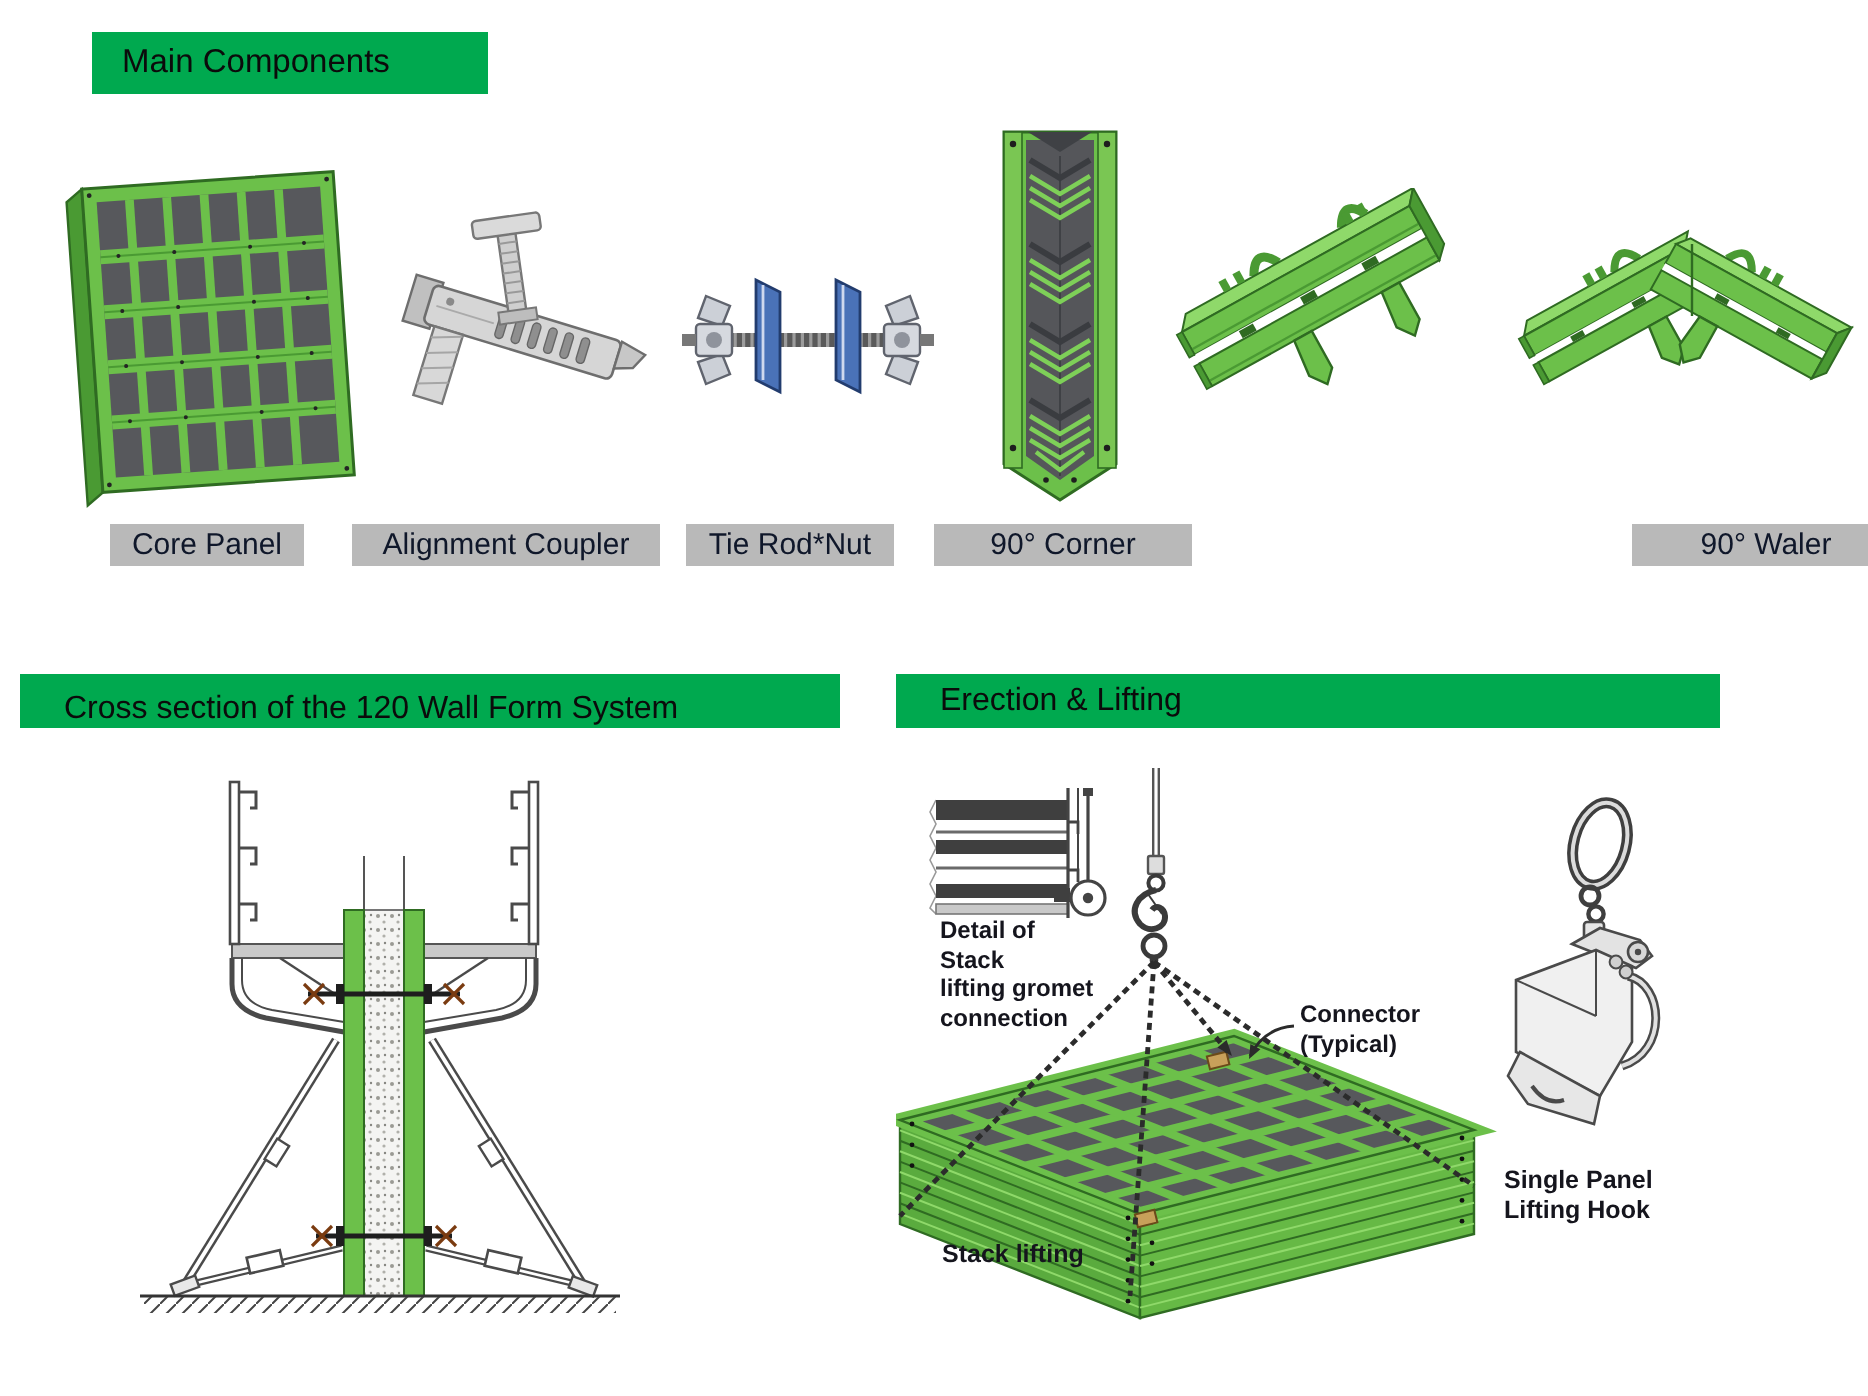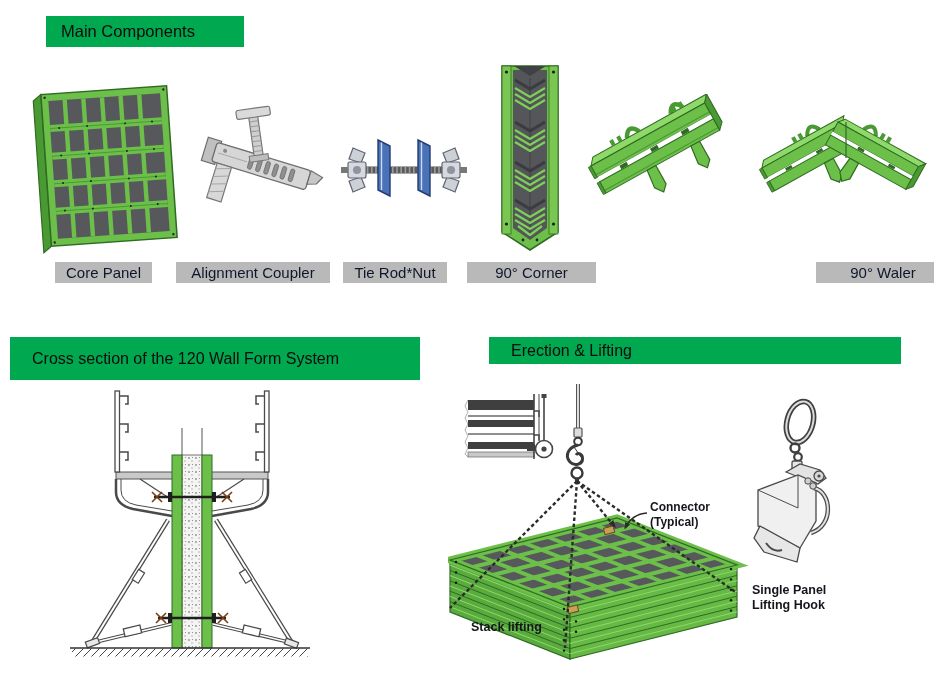--- a/index.html
+++ b/index.html
@@ -1,22 +1,22 @@
 <!DOCTYPE html>
 <html><head>
 <meta charset="utf-8">
 <style>
   html,body{margin:0;padding:0;background:#ffffff;}
   .page{position:relative;width:934px;height:698px;background:#ffffff;overflow:hidden;
         font-family:"Liberation Sans",sans-serif;}
   .banner{position:absolute;background:#00A94F;color:#0b0b0b;font-size:16.5px;
           display:flex;align-items:center;white-space:nowrap;}
   .banner.main{left:30px;top:16px;width:183px;height:31px;padding-left:15px;margin-left:16px;}
-  .banner.cross{left:10px;top:337px;width:388px;height:43px;padding-left:22px;font-size:16px;}
-  .banner.erect{left:448px;top:337px;width:390px;height:27px;padding-left:22px;font-size:16px;margin-left:41px;}
+  .banner.cross{left:10px;top:337px;width:388px;height:27px;padding-left:22px;font-size:16px;align-items:flex-end;}
+  .banner.erect{left:448px;top:337px;width:390px;height:27px;padding-left:22px;font-size:16px;}
   .complabel{position:absolute;top:262px;height:21px;line-height:21px;background:#b9b9b9;
              color:#0f172a;font-size:15px;text-align:center;white-space:nowrap;}
   svg{position:absolute;}
   .ann{position:absolute;font-weight:bold;font-size:12px;line-height:14.5px;color:#15151d;}
   .ann.big{font-size:12.5px;line-height:15px;}
 </style>
 </head>
 <body>
 
 <div class="page">
@@ -435,20 +435,26 @@
       <line x1="310" y1="112" x2="350" y2="130" stroke="#4a4a4a" stroke-width="1"></line>
       <polygon points="312,148 352,170 349,184 316,174 306,160" fill="#e7e7e7" stroke="#4a4a4a" stroke-width="1.3"></polygon>
       <path d="M318 165 q7 10 16 7" stroke="#4a4a4a" stroke-width="2" fill="none"></path>
       <path d="M366 110 C384 114 386 148 363 155" fill="none" stroke="#4a4a4a" stroke-width="4.5"></path>
       <path d="M366 110 C384 114 386 148 363 155" fill="none" stroke="#e0e0e0" stroke-width="2"></path>
       <circle cx="360" cy="103" r="3.2" fill="#cfcfcf" stroke="#4a4a4a" stroke-width="1"></circle>
       <circle cx="365" cy="108" r="3.2" fill="#cfcfcf" stroke="#4a4a4a" stroke-width="1"></circle>
     </g>
   </svg>
 
+  <div class="ann" style="left:470px;top:458px">
+    <div>Detail of</div>
+    <div>Stack</div>
+    <div>lifting gromet</div>
+    <div>connection</div>
+  </div>
   <div class="ann" style="left:650px;top:500px">
     <div>Connector</div>
     <div>(Typical)</div>
   </div>
   <div class="ann big" style="left:471px;top:620px">Stack lifting</div>
   <div class="ann big" style="left:752px;top:583px">
     <div>Single Panel</div>
     <div>Lifting Hook</div>
   </div>
 

